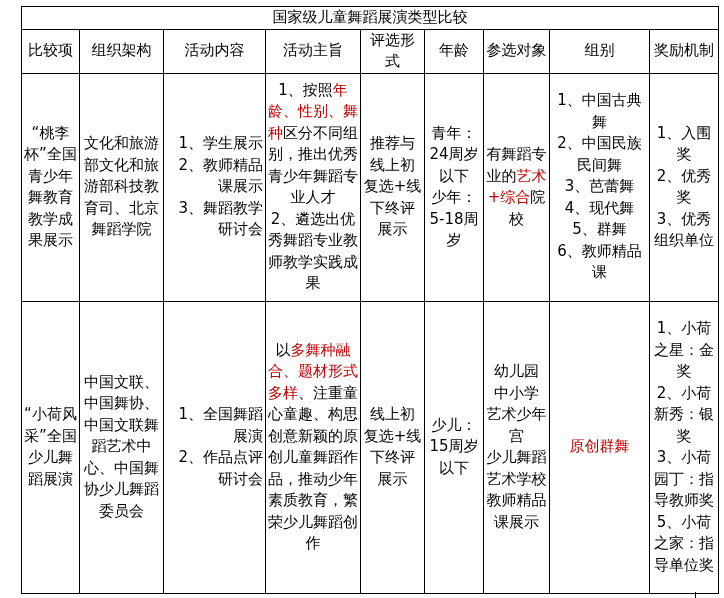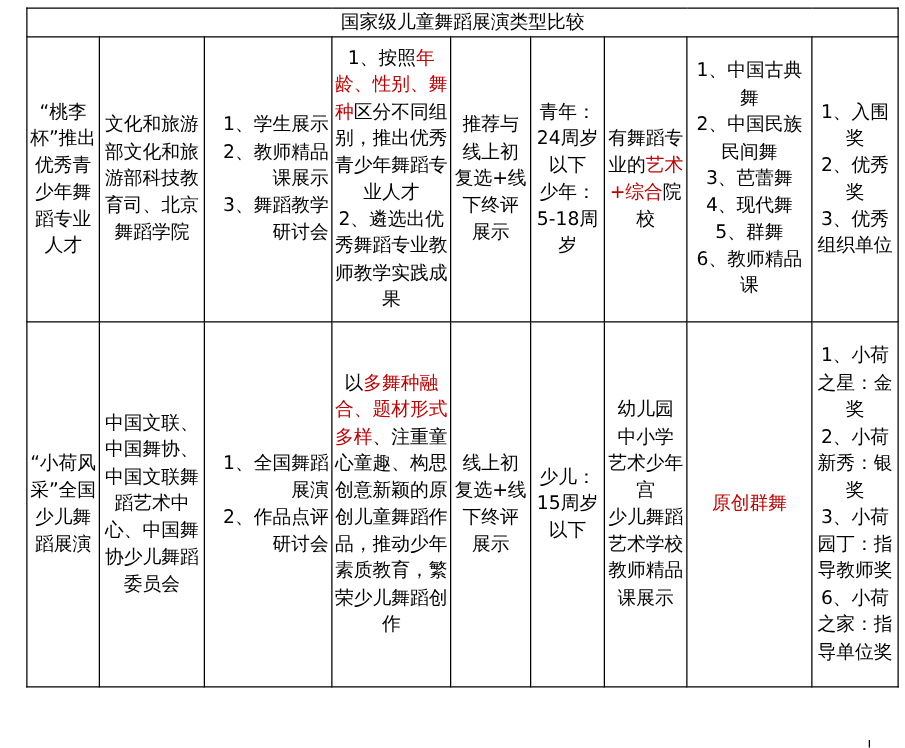--- a/index.html
+++ b/index.html
@@ -29,22 +29,33 @@
     <col style="width:64px">
       <col style="width:59px">
       <col style="width:66px">
       <col style="width:100px">
       <col style="width:69px">
   </colgroup>
   <tbody>
       <tr>
     <td colspan="9" class="title-cell">国家级儿童舞蹈展演类型比较</td>
   </tr>
+  <tr class="hdr">
+    <th>比较项</th>
+    <th>组织架构</th>
+    <th>活动内容</th>
+    <th>活动主旨</th>
+    <th>评选形式</th>
+    <th>年龄</th>
+    <th>参选对象</th>
+    <th>组别</th>
+    <th>奖励机制</th>
+  </tr>
   <tr class="row1">
-    <td>“桃李杯”推出优秀青少年舞蹈专业人才</td>
+    <td>“桃李杯”全国青少年舞教育教学成果展示</td>
     <td>文化和旅游部文化和旅游部科技教育司、北京舞蹈学院</td>
     <td style="text-align:right">
       <span class="line">1、学生展示</span>
       <span class="line">2、教师精品课展示</span>
       <span class="line">3、舞蹈教学研讨会</span>
     </td>
     <td>
       <span>1、按照</span><span class="red">年龄、性别、舞种</span><span>区分不同组别，推出优秀青少年舞蹈专业人才</span>
       <span class="line">2、遴选出优秀舞蹈专业教师教学实践成果</span>
     </td>
@@ -91,18 +102,18 @@
       <span class="line">少儿舞蹈艺术学校</span>
       <span class="line">教师精品课展示</span>
     </td>
     <td>
       <span class="red">原创群舞</span>
     </td>
     <td>
       <span class="line">1、小荷之星：金奖</span>
       <span class="line">2、小荷新秀：银奖</span>
       <span class="line">3、小荷园丁：指导教师奖</span>
-      <span class="line">6、小荷之家：指导单位奖</span>
+      <span class="line">5、小荷之家：指导单位奖</span>
     </td>
   </tr>
 </tbody>
   </table>
 <div class="stub"></div>
 
 </body></html>

